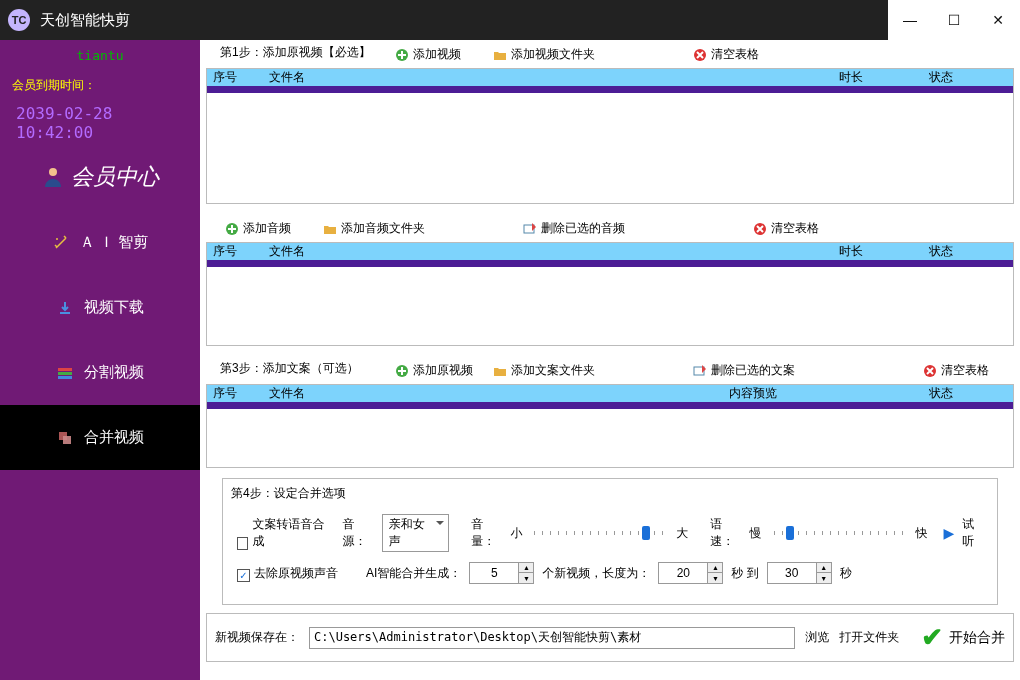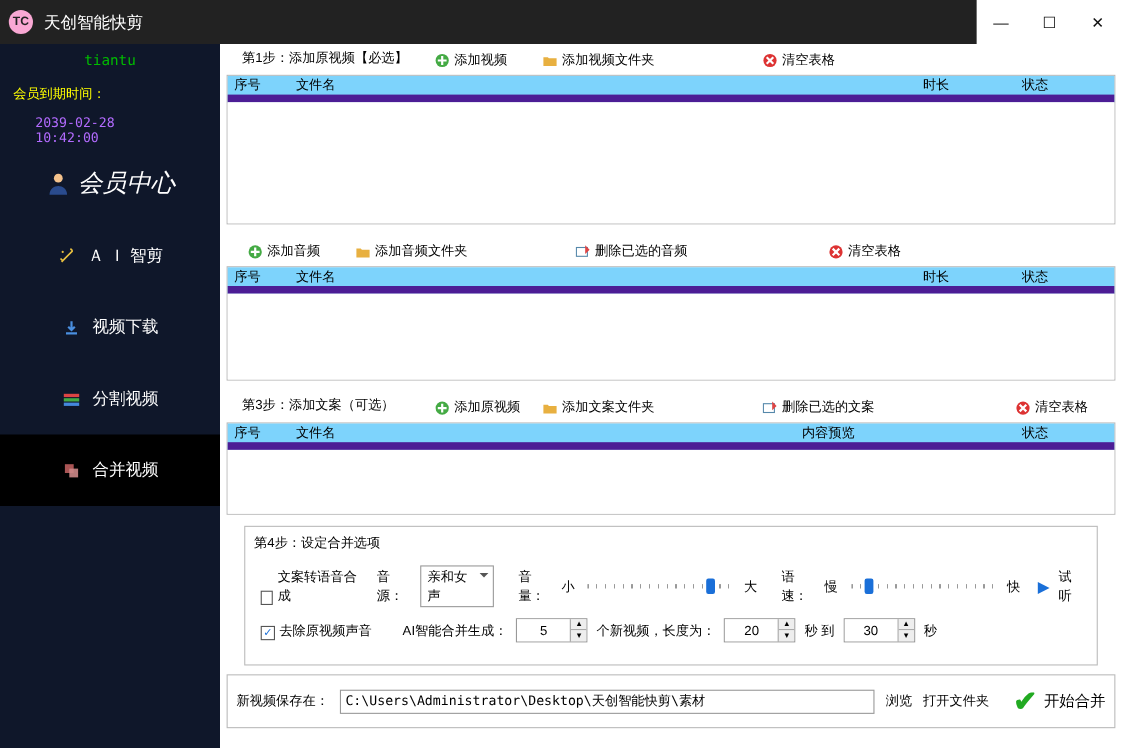--- a/index.html
+++ b/index.html
@@ -1,29 +1,29 @@
 <!DOCTYPE html>
 <html><head>
 <meta charset="utf-8">
 <style>
 * { margin: 0; padding: 0; box-sizing: border-box; }
 body { font-family: "Microsoft YaHei", SimSun, sans-serif; font-size: 12px; background: #fff; overflow: hidden; }
 .app { width: 1020px; height: 680px; display: flex; flex-direction: column; }
 .titlebar { height: 40px; background: #222; display: flex; align-items: center; color: #fff; }
-.logo { width: 22px; height: 22px; margin: 0 10px 0 8px; background: #f9a8d4; border-radius: 50%; display: flex; align-items: center; justify-content: center; color: #222; font-weight: bold; font-size: 11px; }
+.logo { width: 22px; height: 22px; margin: 0 10px 0 8px; background: #c4b5fd; border-radius: 50%; display: flex; align-items: center; justify-content: center; color: #222; font-weight: bold; font-size: 11px; }
 .title { font-size: 15px; flex: 0 0 auto; }
 .spacer { flex: 1; }
 .winbtn { width: 44px; height: 35px; display: flex; align-items: center; justify-content: center; color: #444; cursor: pointer; font-size: 14px; }
 .titlebar .winbtn { color: #111; background: #fff; height: 40px; }
 .winbtns { display: flex; background: #fff; }
 .body { flex: 1; display: flex; min-height: 0; }
-.sidebar { width: 200px; background: #0f172a; color: #fff; display: flex; flex-direction: column; }
+.sidebar { width: 200px; background: #701a75; color: #fff; display: flex; flex-direction: column; }
 .username { color: #0b0; text-align: center; padding: 8px 0 10px; font-family: monospace; font-size: 13px; }
 .expiry-label { color: #ff0; padding: 4px 12px; font-size: 12px; }
-.expiry-val { color: #b36bff; padding: 6px 32px 14px; font-family: monospace; font-size: 12px; }
+.expiry-val { color: #b36bff; padding: 6px 16px 14px; font-family: monospace; font-size: 16px; }
 .member-center { display: flex; align-items: center; justify-content: center; gap: 6px; padding: 6px 0 18px; }
 .avatar-icon { width: 24px; height: 24px; }
 .member-text { font-size: 22px; font-style: italic; font-family: KaiTi, serif; }
 .navitem { height: 65px; display: flex; align-items: center; justify-content: center; gap: 10px; font-size: 15px; cursor: pointer; }
 .navitem.active { background: #000; }
 .navicon { width: 18px; height: 18px; display: flex; align-items: center; justify-content: center; }
 .main { flex: 1; background: #fff; display: flex; flex-direction: column; padding: 0; overflow: hidden; }
 
 .step-row { display: flex; align-items: flex-start; padding: 4px 20px 3px; gap: 0; }
 .step-label { width: 170px; }

